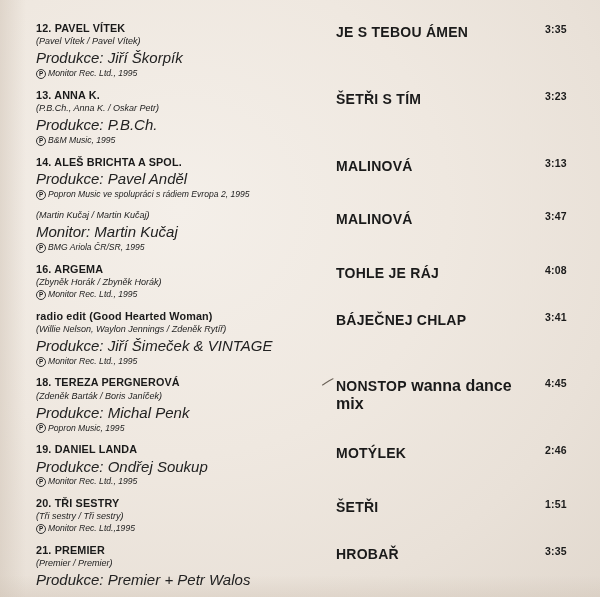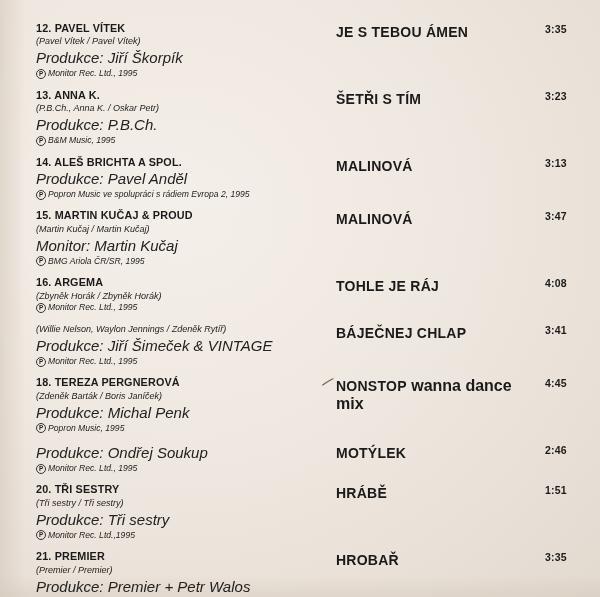--- a/index.html
+++ b/index.html
@@ -185,24 +185,20 @@
     </div>
     <div class="mid">
       <span class="song">MALINOVÁ</span>
       <span class="song-small"></span>
     </div>
     <div class="dur">3:13</div>
   </div>
 
   <div class="track">
     <div class="left">
-      <div class="t-title">
-        <span>15.</span>
-        <span>MARTIN KUČAJ &amp; PROUD</span>
-      </div>
       <div class="t-sub">(Martin Kučaj / Martin Kučaj)</div>
       <div class="t-prod">Monitor: Martin Kučaj</div>
       <div class="t-copy">
         <span class="pmark">P</span>
         <span>BMG Ariola ČR/SR, 1995</span>
       </div>
     </div>
     <div class="mid">
       <span class="song">MALINOVÁ</span>
       <span class="song-small"></span>
@@ -224,20 +220,21 @@
     </div>
     <div class="mid">
       <span class="song">TOHLE JE RÁJ</span>
       <span class="song-small"></span>
     </div>
     <div class="dur">4:08</div>
   </div>
 
   <div class="track">
     <div class="left">
+      <div class="t-title-2">radio edit (Good Hearted Woman)</div>
       <div class="t-sub">(Willie Nelson, Waylon Jennings / Zdeněk Rytíř)</div>
       <div class="t-prod">Produkce: Jiří Šimeček &amp; VINTAGE</div>
       <div class="t-copy">
         <span class="pmark">P</span>
         <span>Monitor Rec. Ltd., 1995</span>
       </div>
     </div>
     <div class="mid">
       <span class="song">BÁJEČNEJ CHLAP</span>
       <span class="song-small"></span>
@@ -263,48 +260,51 @@
         <path d="M0.5 7 C3 5.5, 6 3, 11 0.8" stroke="#6b6258" stroke-width="1.1" fill="none" stroke-linecap="round"></path>
       </svg>
       <span class="song">NONSTOP</span>
       <span class="song-small">wanna dance mix</span>
     </div>
     <div class="dur">4:45</div>
   </div>
 
   <div class="track">
     <div class="left">
+      <div class="t-title">
+        <span>19.</span>
+        <span>DANIEL LANDA</span>
+      </div>
       <div class="t-prod">Produkce: Ondřej Soukup</div>
       <div class="t-copy">
         <span class="pmark">P</span>
         <span>Monitor Rec. Ltd., 1995</span>
       </div>
     </div>
     <div class="mid">
       <span class="song">MOTÝLEK</span>
       <span class="song-small"></span>
     </div>
     <div class="dur">2:46</div>
   </div>
 
   <div class="track">
     <div class="left">
       <div class="t-title">
         <span>20.</span>
         <span>TŘI SESTRY</span>
       </div>
       <div class="t-sub">(Tři sestry / Tři sestry)</div>
-      <div class="t-prod">Produkce: Tři sestry</div>
       <div class="t-copy">
         <span class="pmark">P</span>
         <span>Monitor Rec. Ltd.,1995</span>
       </div>
     </div>
     <div class="mid">
-      <span class="song">HRÁBĚ</span>
+      <span class="song">ŠETŘI</span>
       <span class="song-small"></span>
     </div>
     <div class="dur">1:51</div>
   </div>
 
   <div class="track">
     <div class="left">
       <div class="t-title">
         <span>21.</span>
         <span>PREMIER</span>

